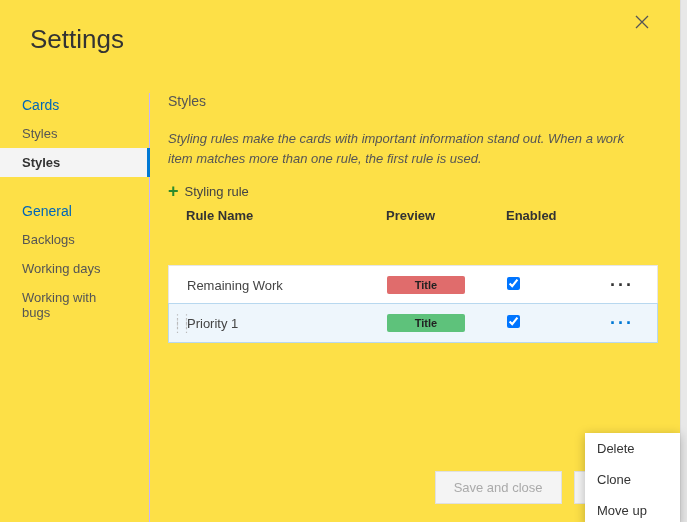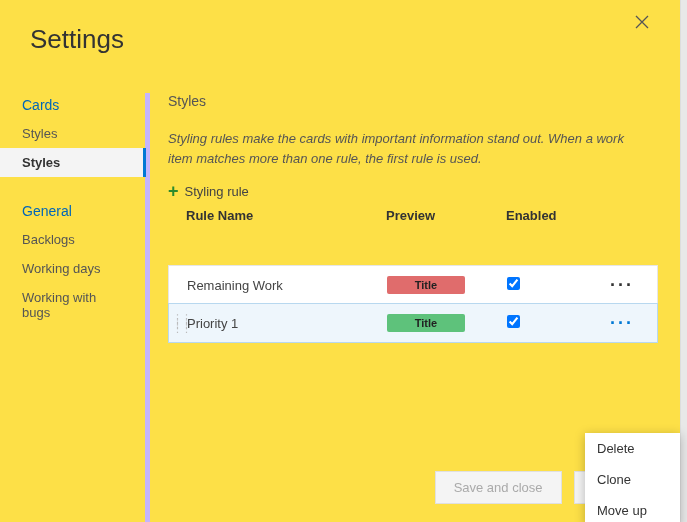--- a/index.html
+++ b/index.html
@@ -47,21 +47,21 @@
       font-weight: 300;
       color: #333;
     }
     .body {
       display: flex;
       flex: 1;
       margin-top: 38px;
     }
     .sidebar {
       width: 164px;
-      border-right: 5px solid #c4b5fd;
+      border-right: 1px solid #c4b5fd;
     }
     .section-head {
       padding: 4px 22px 6px;
       color: #0066b8;
       font-size: 14px;
     }
     .nav-item {
       padding: 7px 22px;
       font-size: 13px;
       color: #555;

